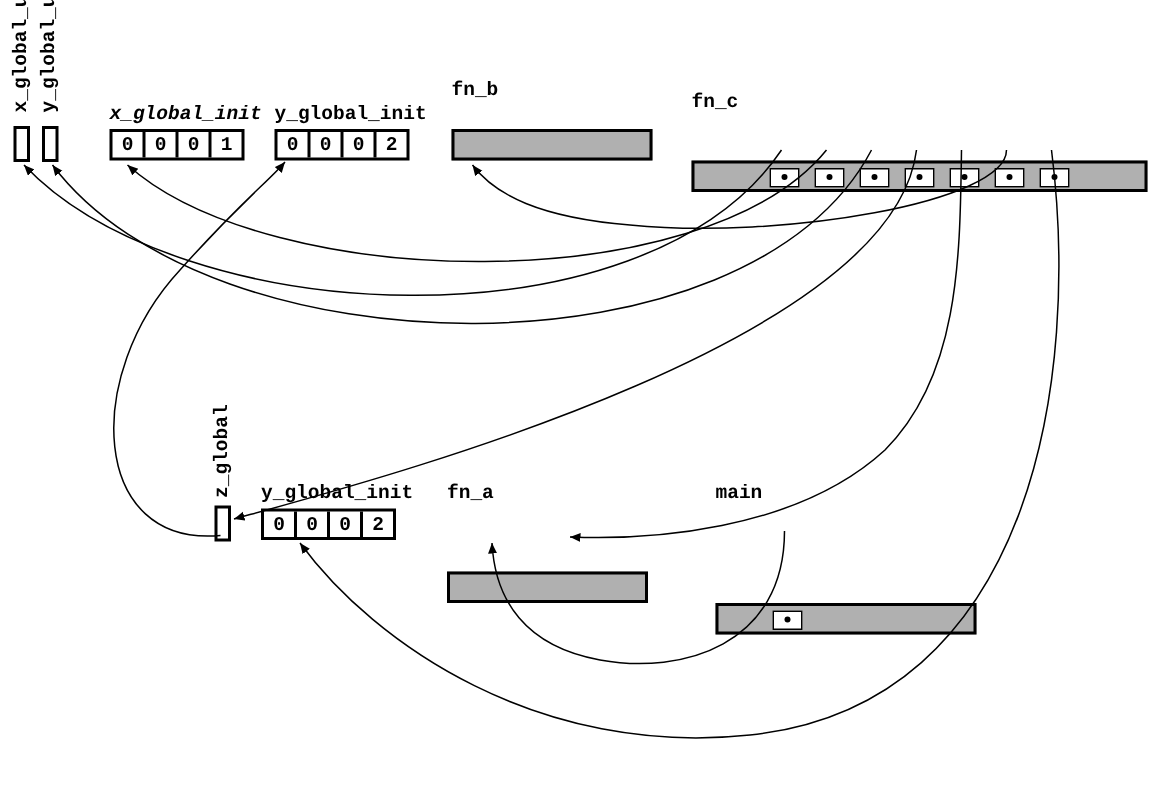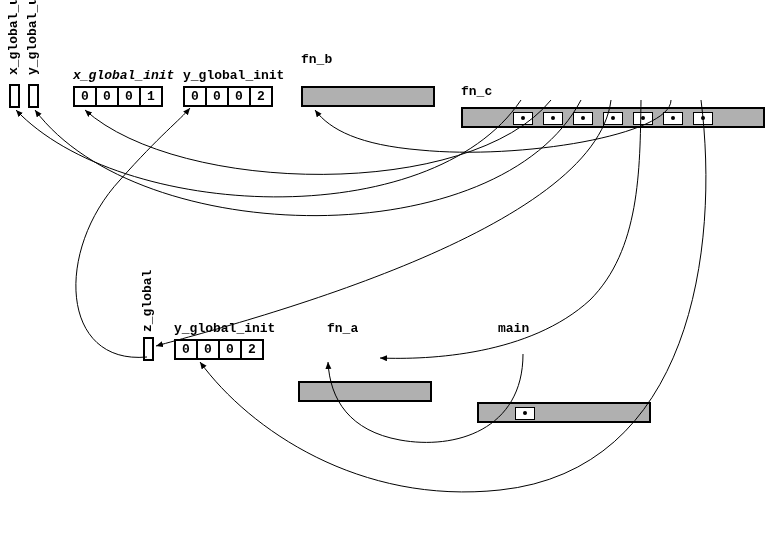--- a/index.html
+++ b/index.html
@@ -83,21 +83,21 @@
 <div class="node bytes" style="left:183px;top:86px;">
   <span>0</span>
   <span>0</span>
   <span>0</span>
   <span>2</span>
 </div>
 
 <div class="label" style="left:301px;top:52px;text-align:right;">fn_b</div>
 <div class="node fnbox" style="left:301px;top:86px;width:130px;"></div>
 
-<div class="label" style="left:461px;top:84px;">fn_c</div>
+<div class="label" style="left:461px;top:60px;">fn_c</div>
 <div class="node fnbox" style="left:461px;top:86px;width:300px;">
   <div class="slot" style="left:50px;">
       <div class="dot"></div>
     </div>
   <div class="slot" style="left:80px;">
       <div class="dot"></div>
     </div>
   <div class="slot" style="left:110px;">
       <div class="dot"></div>
     </div>
@@ -119,24 +119,24 @@
 <div class="node smallbox" style="left:143px;top:337px;width:7px;height:20px;"></div>
 
 <div class="label" style="left:174px;top:321px;">y_global_init</div>
 <div class="node bytes" style="left:174px;top:339px;">
   <span>0</span>
   <span>0</span>
   <span>0</span>
   <span>2</span>
 </div>
 
-<div class="label" style="left:298px;top:321px;margin-left:29px;">fn_a</div>
+<div class="label" style="left:298px;top:321px;">fn_a</div>
 <div class="node fnbox" style="left:298px;top:339px;width:130px;"></div>
 
-<div class="label" style="left:498px;top:321px;font-family:Liberation Mono, monospace;">main</div>
+<div class="label" style="left:477px;top:321px;font-family:Liberation Mono, monospace;">main</div>
 <div class="node fnbox" style="left:477px;top:339px;width:170px;">
   <div class="slot" style="left:36px;">
       <div class="dot"></div>
     </div>
 </div>
 
 <svg class="arrows">
   <defs>
     <marker id="arr" markerWidth="8" markerHeight="8" refX="7" refY="3" orient="auto">
       <path d="M0,0 L7,3 L0,6 Z" fill="#000"></path>

